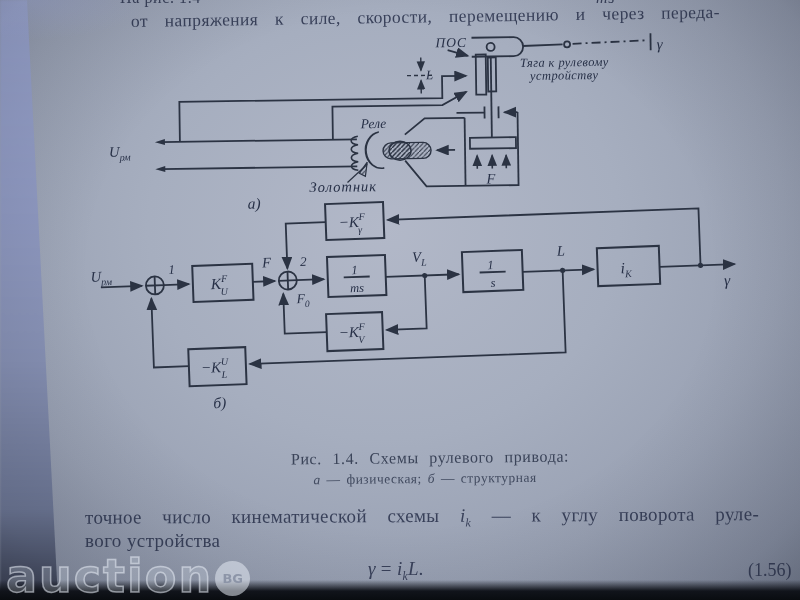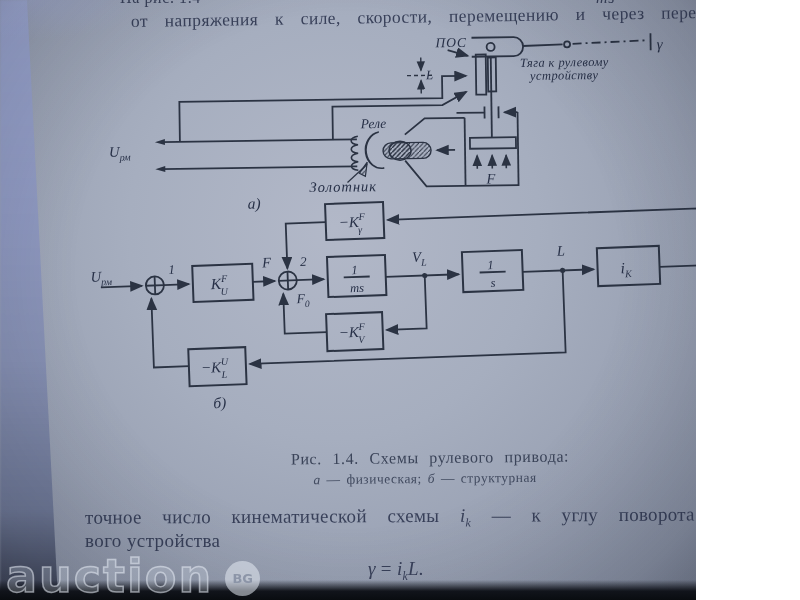--- a/index.html
+++ b/index.html
@@ -1,17 +1,17 @@
 <!DOCTYPE html>
 <html><head>
 <meta charset="utf-8">
 <style>
   html,body{margin:0;padding:0;}
   #frame{
-    position:relative; width:696px; height:600px; overflow:hidden;
+    position:relative; width:800px; height:600px; overflow:hidden;
     background: radial-gradient(ellipse at 48% 38%, #b2b8c8 0%, #a6aebf 40%, #99a1b3 68%, #8a92a5 88%, #818a9d 100%);
     font-family:"Liberation Serif","DejaVu Serif",serif;
   }
   
   .left-edge{
     position:absolute; left:0; top:0; width:70px; height:600px;
     background:linear-gradient(180deg,#9ba6d0 0%, #909ac2 35%, #8791b4 60%, #6f7997 85%, #3c4254 100%);
     clip-path:polygon(0 0, 27px 0, 58px 100%, 0 100%);
     filter:blur(1px);
   }
@@ -70,21 +70,21 @@
   }
   sub{ font-size:.62em;}
   
   .watermark{
     position:absolute; left:6px; top:549px; z-index:40; display:flex; align-items:center;
     font-family:"DejaVu Sans","Liberation Sans",sans-serif; font-weight:bold;
     font-size:46px; letter-spacing:2px;
     color:rgba(225,230,240,0.22); -webkit-text-stroke:1.5px rgba(232,237,246,0.55);
   }
   .wm-badge{
-    width:35px; height:35px; border-radius:50%; margin-left:12px; margin-top:4px;
+    width:35px; height:35px; border-radius:50%; margin-left:2px; margin-top:4px;
     background:rgba(228,233,242,0.55); color:rgba(138,146,165,0.95);
     -webkit-text-stroke:0; font-size:13px; font-weight:bold;
     display:flex; align-items:center; justify-content:center; letter-spacing:0;
   }
   svg text{ font-family:"Liberation Serif","DejaVu Serif",serif; fill:#273047;}
   .svg-phys{ position:absolute; left:95px; top:35px; transform:rotate(-0.8deg); transform-origin:0 60%;}
   .svg-block{ position:absolute; left:85px; top:203px; transform:rotate(-2.1deg); transform-origin:0 60%;}
 </style>
 </head>
 <body>

